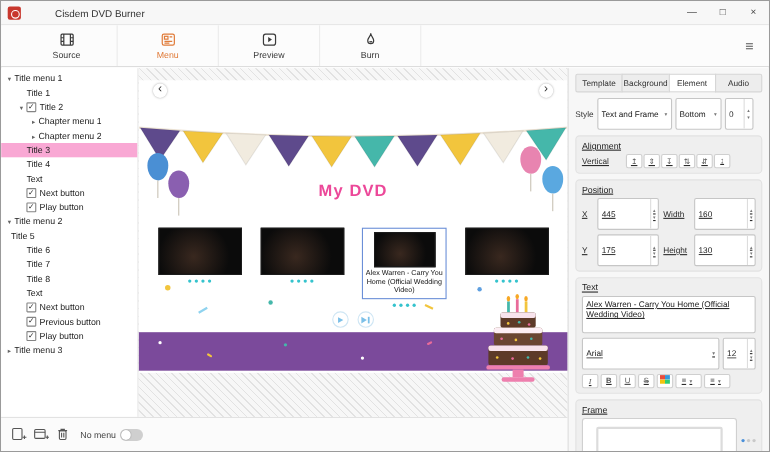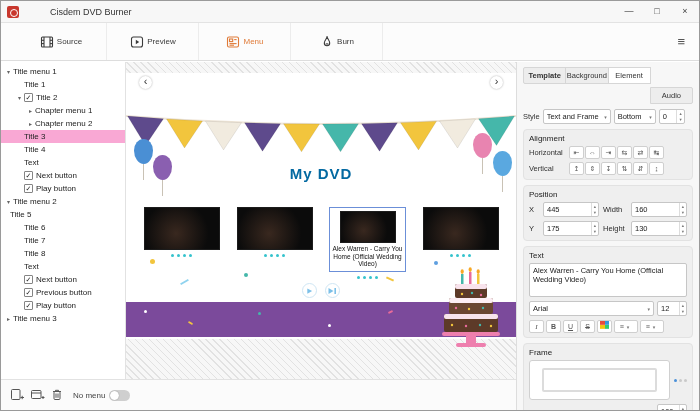--- a/index.html
+++ b/index.html
@@ -9,21 +9,21 @@
   
   .titlebar { height: 22px; display: flex; align-items: center; gap: 5px; padding-left: 6px; background: #f7f7f7; border-bottom: 1px solid #e3e3e3; }
   .app-icon { width: 12px; height: 12px; border-radius: 2px; background: #c8372d; position: relative; flex: 0 0 auto; }
   .app-icon::after { content: ""; position: absolute; left: 3px; top: 3px; width: 6px; height: 6px; border-radius: 50%; border: 1.5px solid #fff; }
   .wtitle { font-size: 9px; color: #333; margin-left: 26px; }
   .wctrls { margin-left: auto; display: flex; height: 100%; }
   .wbtn { width: 28px; text-align: center; line-height: 21px; font-size: 9px; color: #444; }
 
   
   .toolbar { height: 38px; display: flex; align-items: stretch; background: #fcfcfc; border-bottom: 1px solid #ddd; padding-left: 14px; }
-  .titem { width: 92px; display: flex; flex-direction: row; align-items: center; justify-content: center; gap: 2px; border-right: 1px solid #ececec; color: #3a3a3a; }
+  .titem { width: 92px; display: flex; flex-direction: column; align-items: center; justify-content: center; gap: 2px; border-right: 1px solid #ececec; color: #3a3a3a; }
   .titem .tlabel { font-size: 8px; }
   .titem.active { color: #e07b39; }
   .ticon svg { display: block; }
   .hamburger { margin-left: auto; margin-right: 14px; align-self: center; font-size: 13px; color: #555; }
 
   
   .sidebar { position: absolute; left: 0; top: 61px; width: 125px; bottom: 31px; background: #fff; border-right: 1px solid #e2e2e2; padding-top: 3px; overflow: hidden; }
   .tree-row { height: 13px; display: flex; align-items: center; font-size: 8px; color: #222; white-space: nowrap; }
   .tree-row.selected { background: #f9a8d4; }
   .expander { width: 9px; flex: 0 0 auto; font-size: 6px; color: #666; text-align: center; }
@@ -76,34 +76,34 @@
   .cf-b { left: 118px; top: 200px; width: 4px; height: 4px; background: #45b7aa; border-radius: 50%; }
   .cf-c { right: 78px; top: 188px; width: 4px; height: 4px; background: #5e9fe0; border-radius: 50%; }
   .cf-d { left: 54px; top: 208px; width: 9px; height: 2px; background: #8fd3ef; transform: rotate(-30deg); }
   .cf-e { right: 122px; top: 205px; width: 8px; height: 2px; background: #f2c53d; transform: rotate(25deg); }
   .cake { position: absolute; right: 16px; bottom: -9px; z-index: 3; }
 
   
   .inspector { position: absolute; left: 515px; top: 61px; right: 0; bottom: 0; background: #f7f7f7; border-left: 1px solid #ddd; padding: 5px 6px 6px; display: flex; flex-direction: column; gap: 5px; font-size: 8px; }
   .tabs { display: flex; }
   .tab { flex: 1; height: 17px; line-height: 15px; text-align: center; font-size: 7.5px; background: #ededed; border: 1px solid #d6d6d6; margin-left: -1px; color: #333; }
-  .tab:first-child { margin-left: 0; border-radius: 2px 0 0 2px; font-weight: bold; }
-  .tab:last-child { border-radius: 0 2px 2px 0; margin-top: 20px; }
+  .tab:first-child { margin-left: 0; border-radius: 2px 0 0 2px; }
+  .tab:last-child { border-radius: 0 2px 2px 0; }
   .tab.active { background: #fff; }
   .style-row { display: flex; align-items: center; gap: 3px; }
   .slabel { font-size: 7.5px; color: #333; flex: 0 0 auto; }
-  .select, .numfield { display: flex; align-items: center; height: 15px; background: #fff; border: 1px solid #c6c6c6; border-radius: 2px; padding-left: 3px; font-size: 7.5px; color: #222; overflow: hidden; }
+  .select, .numfield { display: flex; align-items: center; height: 29px; background: #fff; border: 1px solid #c6c6c6; border-radius: 2px; padding-left: 3px; font-size: 7.5px; color: #222; overflow: hidden; }
   .selval, .num { flex: 1; white-space: nowrap; overflow: hidden; }
   .ddarrow { font-size: 5px; color: #777; padding: 0 3px 0 2px; flex: 0 0 auto; }
   .arrows { display: flex; flex-direction: column; justify-content: center; border-left: 1px solid #ddd; height: 100%; margin-left: 2px; flex: 0 0 auto; }
   .au, .ad { font-size: 4.5px; line-height: 5.5px; color: #777; padding: 0 2px; }
   .w68 { width: 68px; flex: 0 0 auto; } .w42 { width: 42px; flex: 0 0 auto; } .w26 { width: 26px; flex: 0 0 auto; }
   .w30 { width: 30px; flex: 0 0 auto; } .w28 { width: 30px; flex: 0 0 auto; }
   .grow { flex: 1; }
-  .group { background: #efefef; border: 1px solid #e2e2e2; border-radius: 4px; padding: 4px 5px; }
+  .group { background: #efefef; border: 1px solid #e2e2e2; border-radius: 4px; padding: 4px 5px; text-decoration: underline; }
   .gtitle { font-size: 8px; color: #222; margin-bottom: 3px; }
   .arow { display: flex; align-items: center; margin-bottom: 3px; }
   .arow:last-child { margin-bottom: 0; }
   .alabel { width: 40px; flex: 0 0 auto; font-size: 7.5px; color: #333; }
   .abtns { display: flex; gap: 1px; }
   .abtn { width: 15px; height: 13px; border: 1px solid #cfcfcf; background: #fff; border-radius: 2px; font-size: 7px; color: #555; display: flex; align-items: center; justify-content: center; }
   .pgrid { display: grid; grid-template-columns: 10px 1fr 24px 1fr; gap: 4px 4px; align-items: center; font-size: 7.5px; }
   .textbox { height: 34px; background: #fff; border: 1px solid #c6c6c6; border-radius: 2px; font-size: 7.5px; line-height: 1.25; padding: 2px 3px; color: #222; overflow: hidden; margin-bottom: 4px; }
   .frow { display: flex; align-items: center; gap: 3px; margin-bottom: 4px; }
   .frow:last-child { margin-bottom: 0; }
@@ -151,40 +151,40 @@
           <line x1="5" y1="3" x2="5" y2="13"></line>
             <line x1="11" y1="3" x2="11" y2="13"></line>
           <line x1="2.5" y1="6.3" x2="5" y2="6.3"></line>
             <line x1="2.5" y1="9.6" x2="5" y2="9.6"></line>
           <line x1="11" y1="6.3" x2="13.5" y2="6.3"></line>
             <line x1="11" y1="9.6" x2="13.5" y2="9.6"></line>
         </svg>
       </span>
       <span class="tlabel">Source</span>
     </div>
-    <div class="titem">
-      <span class="ticon">
-        <svg width="16" height="16" viewBox="0 0 16 16" fill="none" stroke="currentColor" stroke-width="1.1">
-          <rect x="2.5" y="3" width="11" height="10" rx="2"></rect>
-          <path d="M6.8 5.7 L10.2 8 L6.8 10.3 Z" fill="currentColor" stroke="none"></path>
-        </svg>
-      </span>
-      <span class="tlabel">Preview</span>
-    </div>
     <div class="titem active">
       <span class="ticon">
         <svg width="16" height="16" viewBox="0 0 16 16" fill="none" stroke="currentColor" stroke-width="1.1">
           <rect x="2.5" y="3" width="11" height="10" rx="1.5"></rect>
           <rect x="4.5" y="5" width="3.2" height="2.6"></rect>
           <line x1="9.2" y1="5.6" x2="11.6" y2="5.6"></line>
           <line x1="4.5" y1="9.6" x2="11.6" y2="9.6"></line>
           <line x1="4.5" y1="11.2" x2="9" y2="11.2"></line>
         </svg>
       </span>
       <span class="tlabel">Menu</span>
+    </div>
+    <div class="titem">
+      <span class="ticon">
+        <svg width="16" height="16" viewBox="0 0 16 16" fill="none" stroke="currentColor" stroke-width="1.1">
+          <rect x="2.5" y="3" width="11" height="10" rx="2"></rect>
+          <path d="M6.8 5.7 L10.2 8 L6.8 10.3 Z" fill="currentColor" stroke="none"></path>
+        </svg>
+      </span>
+      <span class="tlabel">Preview</span>
     </div>
     <div class="titem">
       <span class="ticon">
         <svg width="16" height="16" viewBox="0 0 16 16" fill="none" stroke="currentColor" stroke-width="1.1">
           <path d="M8 2.2 C8.4 4.8 5.3 6 5.3 9 a2.7 2.7 0 0 0 5.4 0 C10.7 6.3 8.4 5.4 8 2.2 Z"></path>
           <path d="M7.1 9.4 a1 1 0 0 0 1.9 0"></path>
         </svg>
       </span>
       <span class="tlabel">Burn</span>
     </div>
@@ -326,21 +326,21 @@
           <polygon points="274.5,11.670295857988165 310.5,10.19337278106509 292.5,38.93183431952663" fill="#f2c53d" stroke="rgba(0,0,0,0.08)"></polygon>
           <polygon points="313.5,10.04568047337278 349.5,7.977988165680474 331.5,37.01183431952663" fill="#f1ebdf" stroke="rgba(0,0,0,0.08)"></polygon>
           <polygon points="352.5,7.781065088757396 388.5,5.122603550295858 370.5,34.451834319526625" fill="#45b7aa" stroke="rgba(0,0,0,0.08)"></polygon>
         </svg>
 
       <div class="balloon b1"></div>
       <div class="balloon b2"></div>
       <div class="balloon b3"></div>
       <div class="balloon b4"></div>
 
-      <div class="menu-title" style="color: #0369a1;">My DVD</div>
+      <div class="menu-title" style="color: #ec4899;">My DVD</div>
 
       <div class="thumb-row">
           <div class="thumb-cell">
             <div class="thumb"></div>
             <div class="dots">
               <span class="dot"></span>
               <span class="dot"></span>
               <span class="dot"></span>
               <span class="dot"></span>
             </div>
@@ -459,31 +459,20 @@
       <span class="arrows">
             <span class="au">▴</span>
             <span class="ad">▾</span>
           </span>
         </span>
     </div>
 
     <div class="group">
       <div class="gtitle">Alignment</div>
       <div class="arow">
-        <span class="alabel">Horizontal</span>
-        <span class="abtns">
-            <span class="abtn">⇤</span>
-            <span class="abtn">⇔</span>
-            <span class="abtn">⇥</span>
-            <span class="abtn">⇆</span>
-            <span class="abtn">⇄</span>
-            <span class="abtn">↹</span>
-          </span>
-      </div>
-      <div class="arow">
         <span class="alabel">Vertical</span>
         <span class="abtns">
             <span class="abtn">↥</span>
             <span class="abtn">⇕</span>
             <span class="abtn">↧</span>
             <span class="abtn">⇅</span>
             <span class="abtn">⇵</span>
             <span class="abtn">↨</span>
           </span>
       </div>

